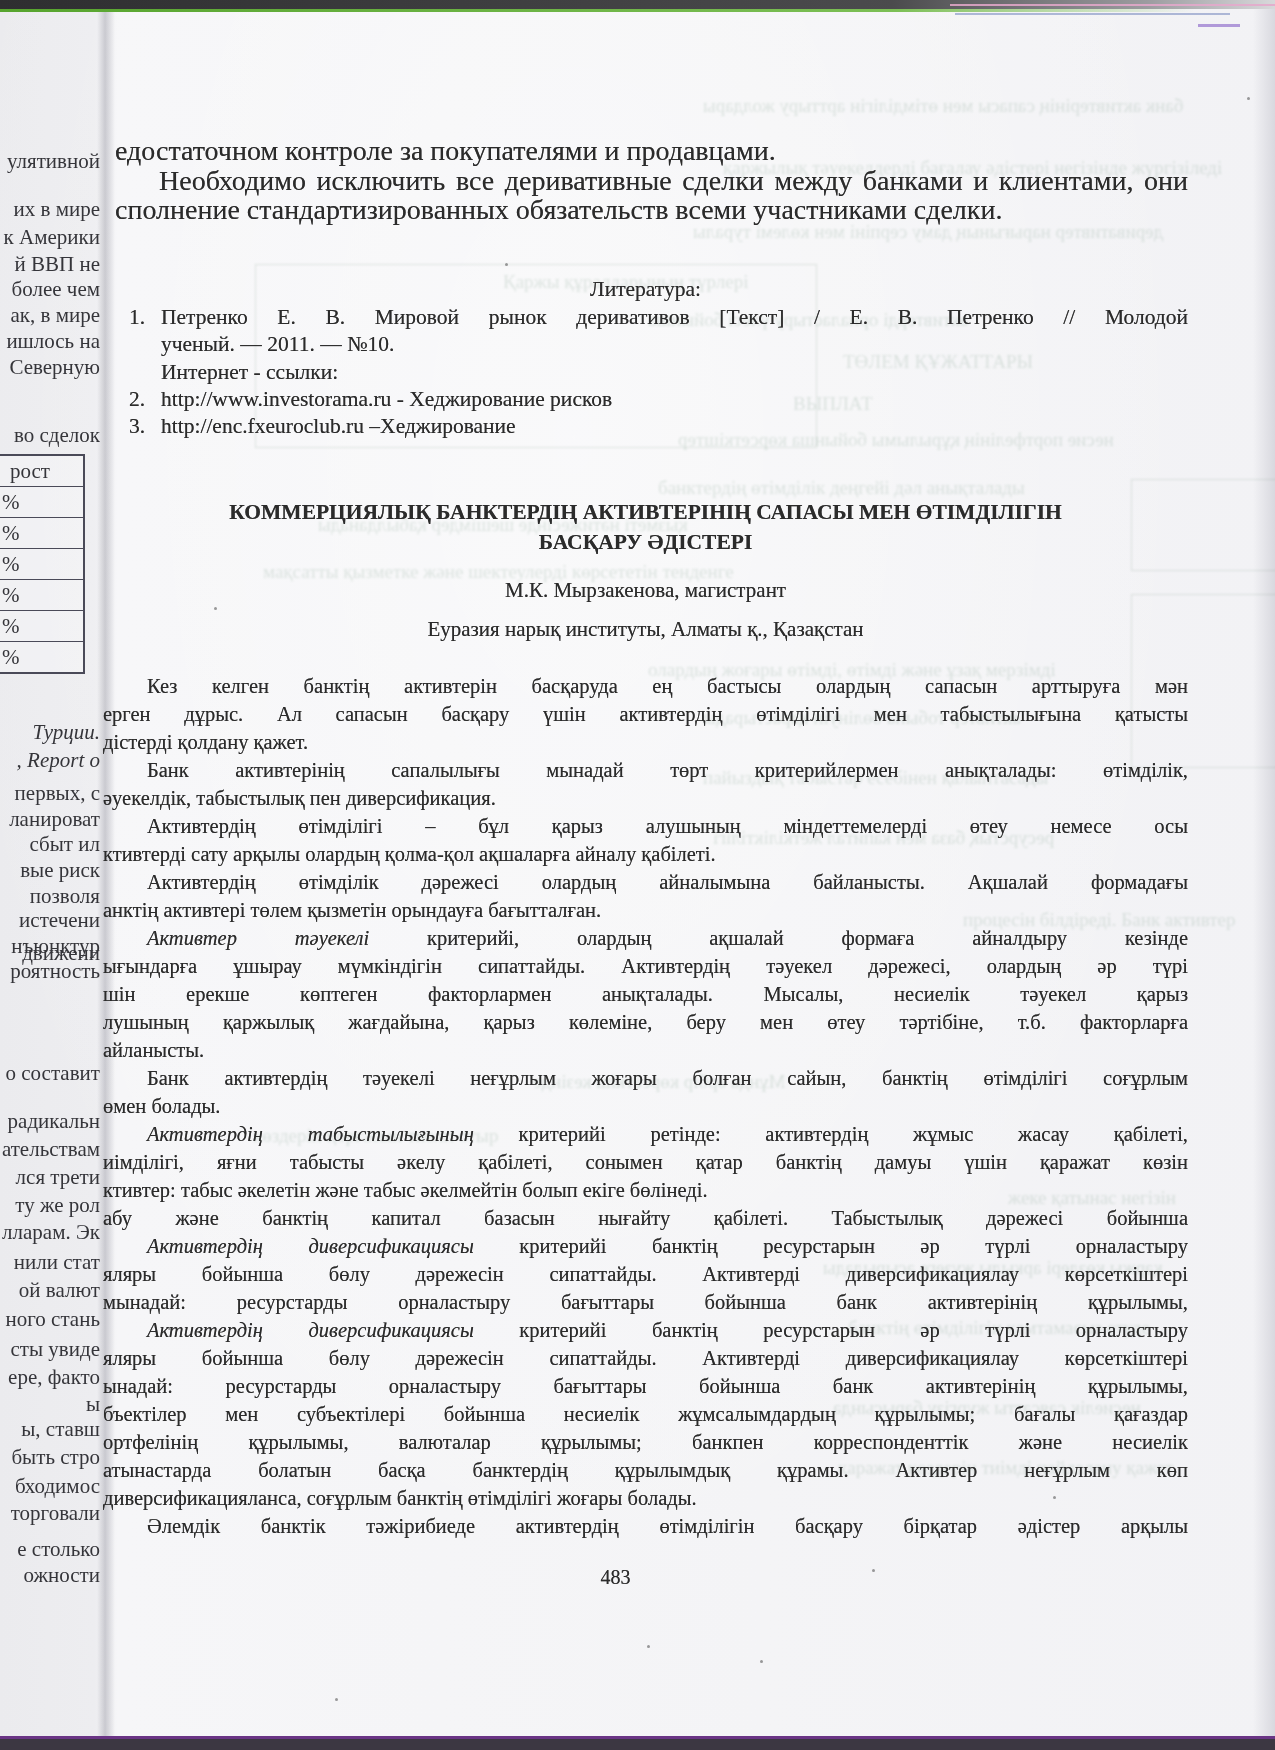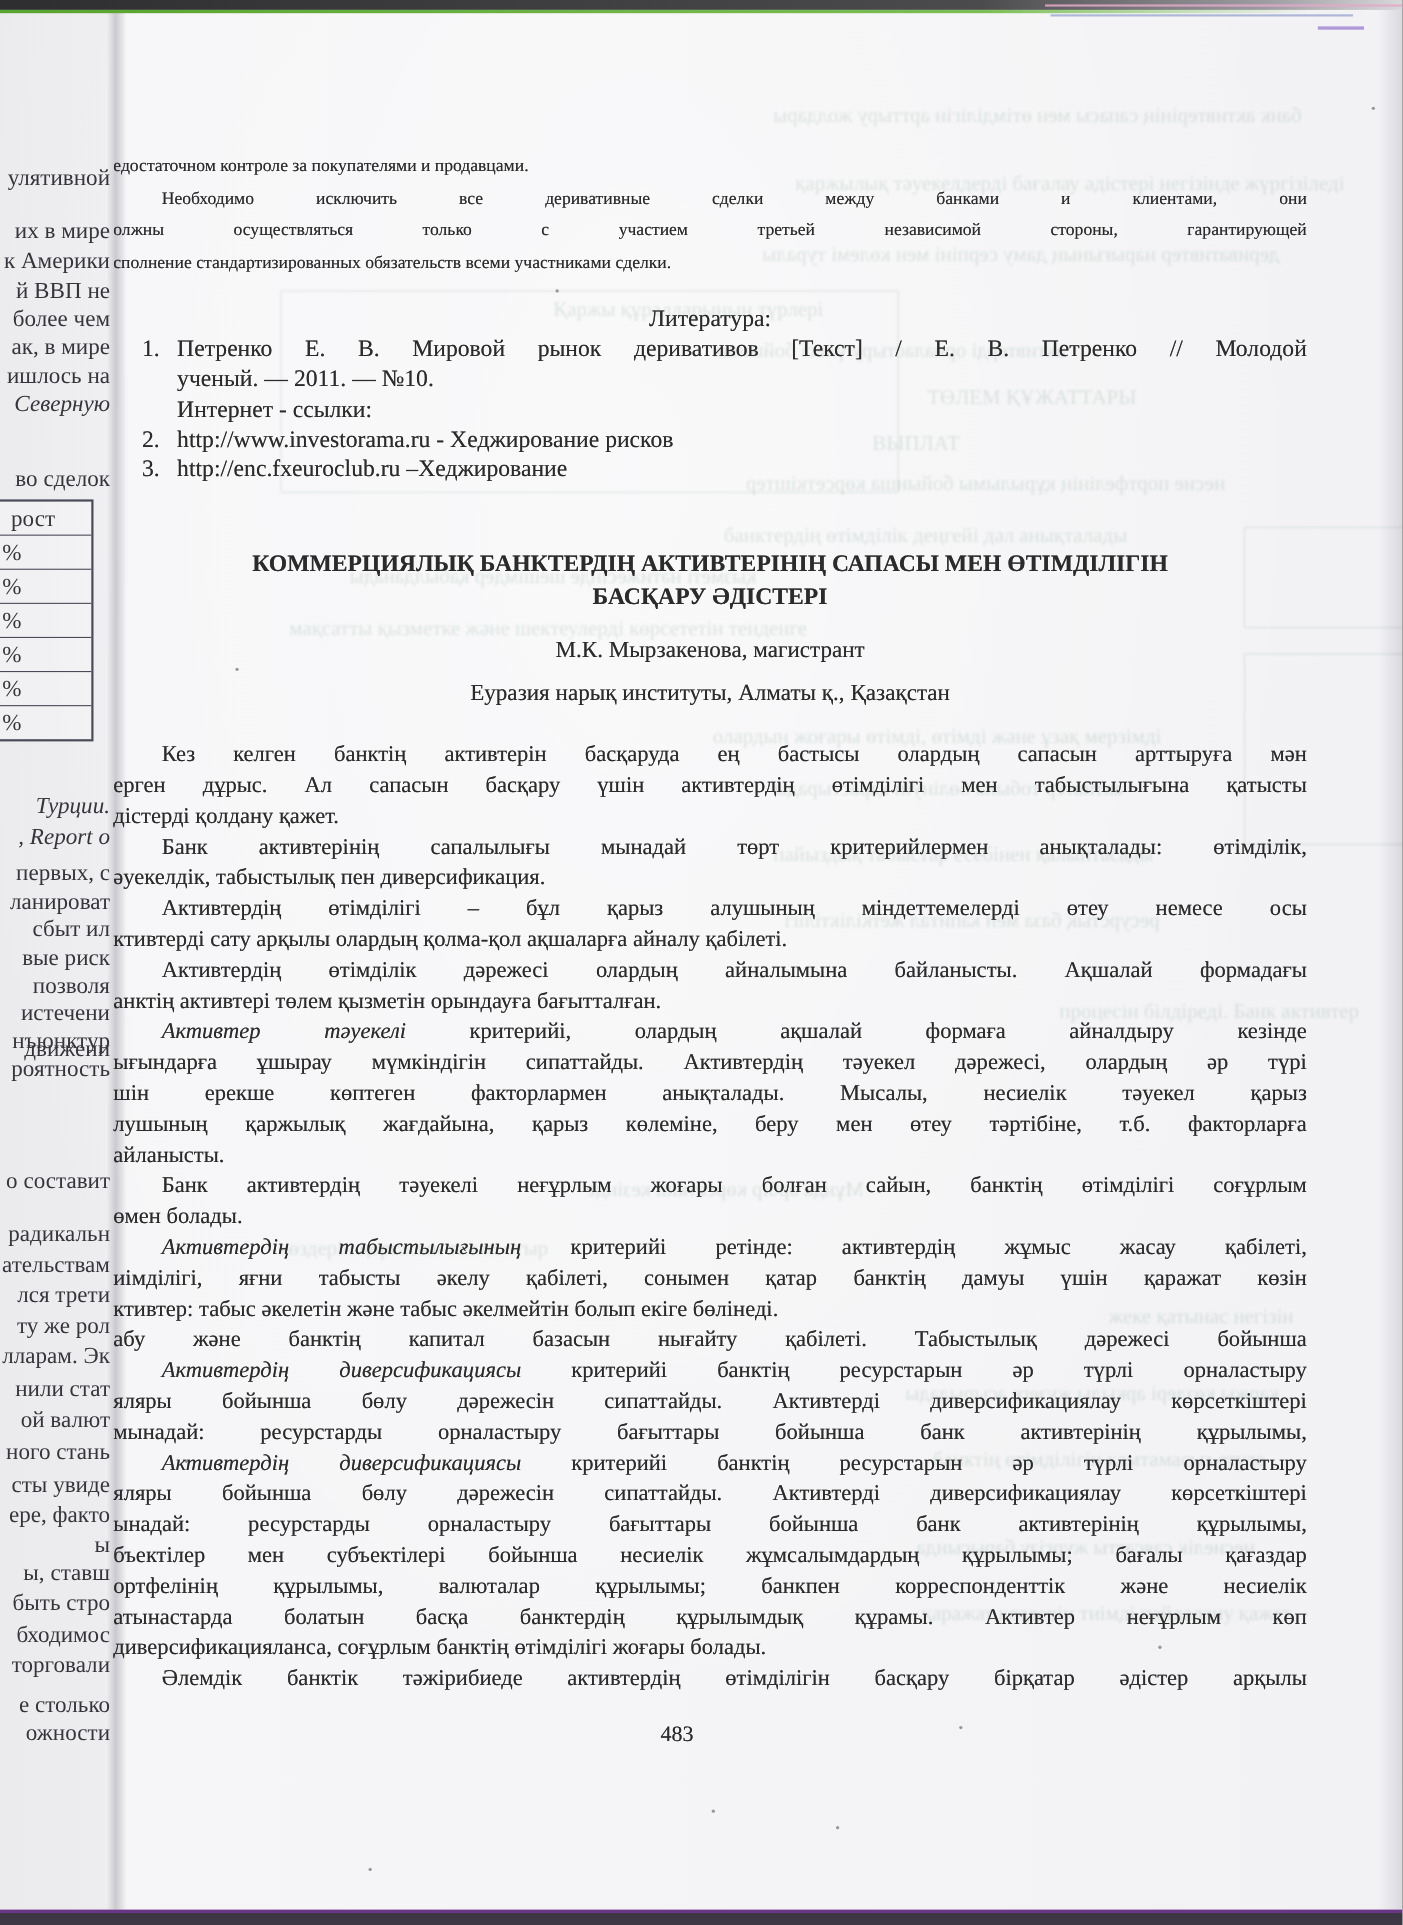--- a/index.html
+++ b/index.html
@@ -41,21 +41,21 @@
   .bbox{position:absolute;border:1.5px solid rgba(90,125,100,.4);opacity:.45;filter:blur(1px);}
   .speck{position:absolute;width:3px;height:3px;border-radius:50%;background:#4a4a4a;opacity:.55;z-index:3;}
 
   
   #main{position:absolute;left:103px;top:0;width:1085px;z-index:2;
     text-shadow:0 0 .6px rgba(43,43,43,.65);}
   .tl{height:28px;line-height:28px;font-size:20.5px;white-space:normal;}
   .just{text-align:justify;text-align-last:justify;}
   .ind{padding-left:44px;}
   #rus-lines{position:absolute;left:0;top:136px;width:1085px;}
-  #rus-lines .tl{height:29.5px;line-height:29.5px;font-size:16px;}
+  #rus-lines .tl{height:29.5px;line-height:29.5px;font-size:28px;margin-left:12px;}
   #lit-heading{position:absolute;left:0;top:277px;width:1085px;text-align:center;font-size:21.5px;}
   #refs{position:absolute;left:0;top:304px;width:1085px;}
   .ref-line{position:relative;height:27.3px;line-height:27.3px;font-size:21.5px;}
   .ref-num{position:absolute;left:26px;}
   .ref-text{margin-left:58px;}
   .ref-text.just{text-align:justify;text-align-last:justify;}
   #title-block{position:absolute;left:0;top:497px;width:1085px;text-align:center;font-weight:bold;font-size:21.5px;}
   #title-block div{height:30px;line-height:30px;}
   #author{position:absolute;left:0;top:578px;width:1085px;text-align:center;font-size:21px;}
   #affiliation{position:absolute;left:0;top:617px;width:1085px;text-align:center;font-size:21px;}
@@ -105,21 +105,21 @@
         <div class="trow">%</div>
         <div class="trow">%</div>
       </div>
   <div class="frag" style="top: 140px;">улятивной</div>
       <div class="frag" style="top: 188px;">их в мире</div>
       <div class="frag" style="top: 216px;">к Америки</div>
       <div class="frag" style="top: 243px;">й ВВП не</div>
       <div class="frag" style="top: 268px;">более чем</div>
       <div class="frag" style="top: 294px;">ак, в мире</div>
       <div class="frag" style="top: 320px;">ишлось на</div>
-      <div class="frag" style="top: 346px; font-style: italic;">Северную</div>
+      <div class="frag" style="top: 346px;">Северную</div>
       <div class="frag" style="top: 414px;">во сделок</div>
       <div class="frag it" style="top: 688px;">Турции.</div>
       <div class="frag it" style="top: 716px;">, Report o</div>
       <div class="frag" style="top: 772px;">первых, с</div>
       <div class="frag" style="top: 798px;">ланироват</div>
       <div class="frag" style="top: 823px;">сбыт ил</div>
       <div class="frag" style="top: 849px;">вые риск</div>
       <div class="frag" style="top: 875px;">позволя</div>
       <div class="frag" style="top: 899px;">истечени</div>
       <div class="frag" style="top: 925px;">нъюнктур</div>
@@ -142,21 +142,20 @@
       <div class="frag" style="top: 1465px;">бходимос</div>
       <div class="frag" style="top: 1492px;">торговали</div>
       <div class="frag" style="top: 1528px;">е столько</div>
       <div class="frag" style="top: 1554px;">ожности</div>
     </div>
 
   <div id="main">
     <div id="rus-lines">
         <div class="tl">едостаточном контроле за покупателями и продавцами.</div>
         <div class="tl just ind">Необходимо исключить все деривативные сделки между банками и клиентами, они</div>
-        <div class="tl just">олжны осуществляться только с участием третьей независимой стороны, гарантирующей</div>
         <div class="tl">сполнение стандартизированных обязательств всеми участниками сделки.</div>
       </div>
     <div id="lit-heading">Литература:</div>
     <div id="refs">
         <div class="ref-line">
           <span class="ref-num">1.</span>
           <div class="ref-text just">Петренко Е. В. Мировой рынок деривативов [Текст] / Е. В. Петренко // Молодой</div>
         </div>
         <div class="ref-line">
           <div class="ref-text">ученый. — 2011. — №10.</div>

